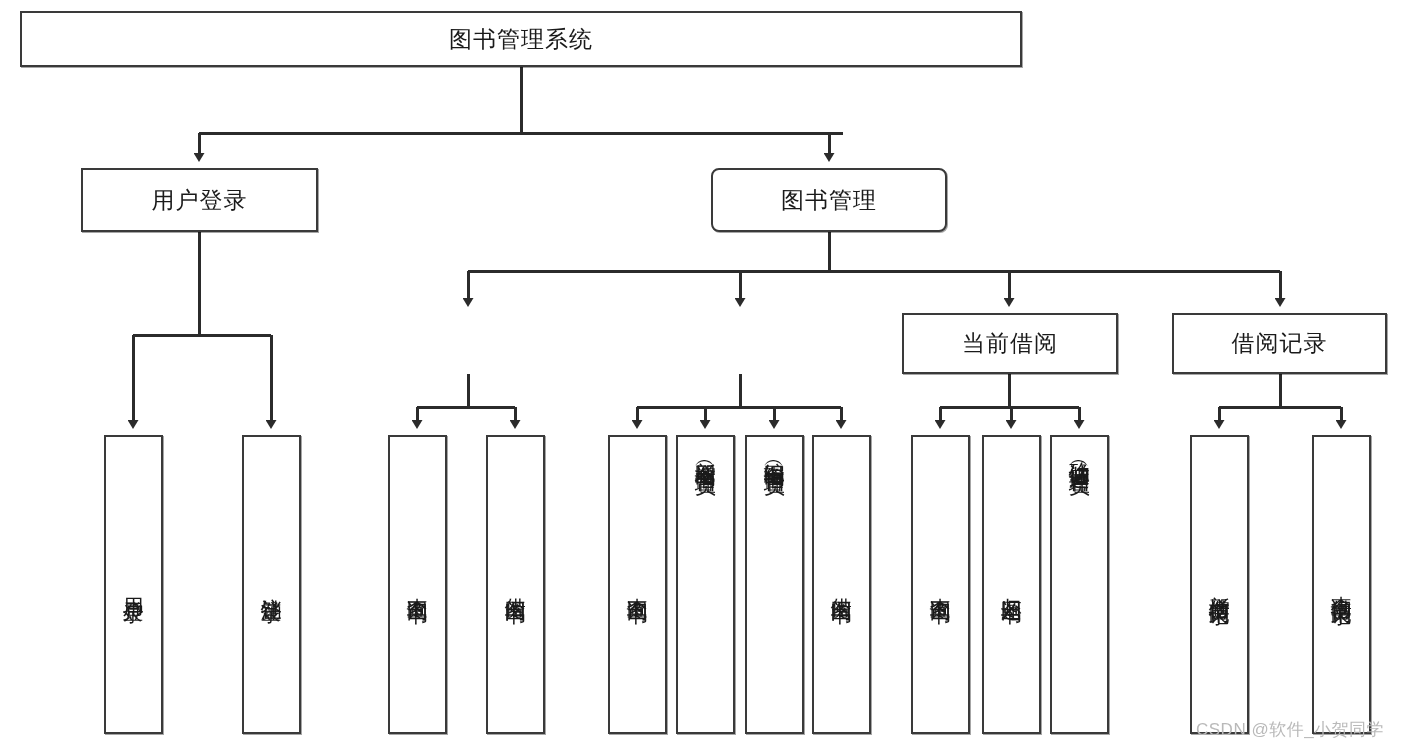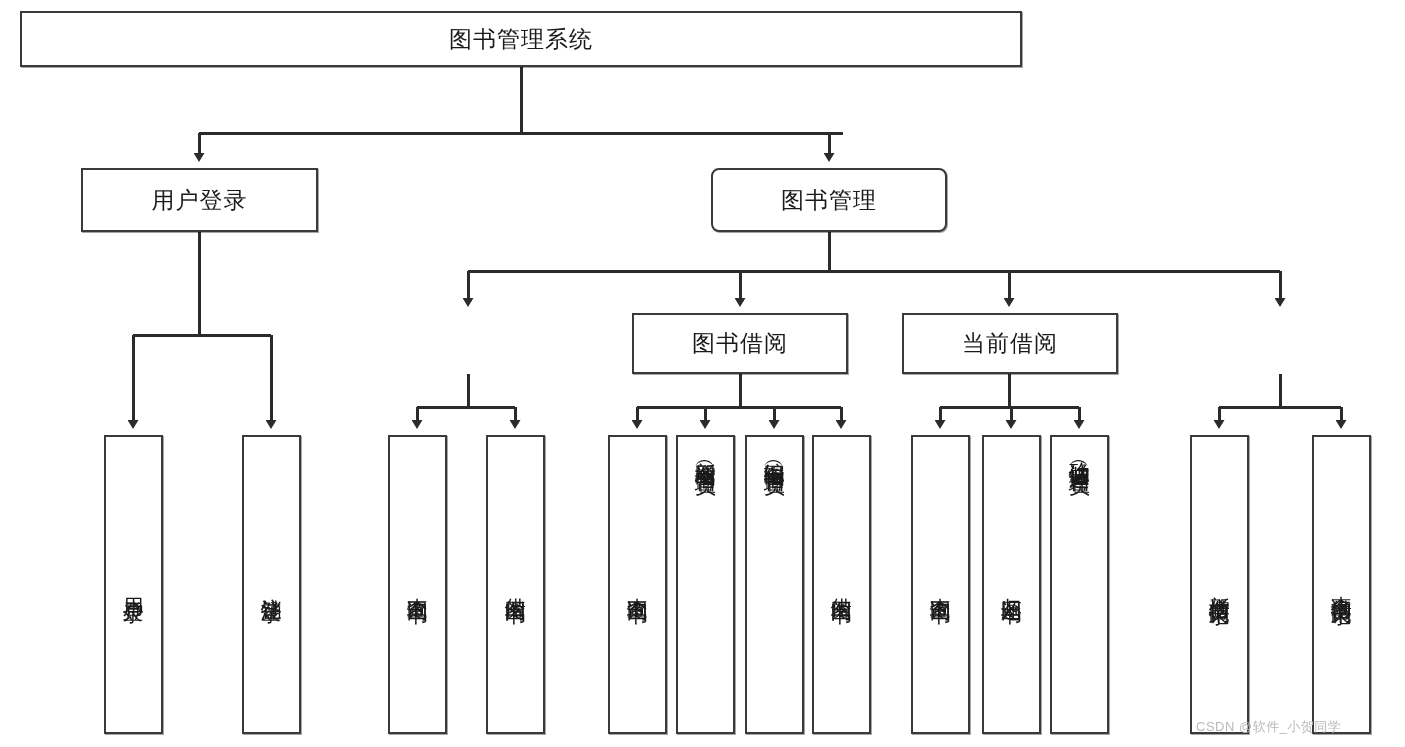--- a/index.html
+++ b/index.html
@@ -61,21 +61,21 @@
     line-height: 1.12;
     letter-spacing: 2px;
     white-space: nowrap;
   }
   .node.vertical.centered {
     align-items: center;
     padding-top: 0;
   }
   .watermark {
     position: absolute;
-    font-size: 13px;
+    font-size: 17px;
     color: #b9b9b9;
     white-space: nowrap;
     letter-spacing: 0.5px;
   }
 </style>
 </head>
 <body>
 
 <div id="canvas">
 
@@ -133,25 +133,25 @@
     <span class="label">图书管理系统</span>
   </div>
 
   <div class="node horizontal" style="left:81px; top:168px; width:237px; height:64px;">
     <span class="label">用户登录</span>
   </div>
   <div class="node horizontal" style="left:711px; top:168px; width:236px; height:64px;border-radius:8px;">
     <span class="label">图书管理</span>
   </div>
 
-  <div class="node horizontal" style="left:632px; top:313px; width:216px; height:61px;">
-    <span class="label">图书借阅</span>
-  </div>
   <div class="node horizontal" style="left:902px; top:313px; width:216px; height:61px;">
     <span class="label">当前借阅</span>
+  </div>
+  <div class="node horizontal" style="left:1172px; top:313px; width:215px; height:61px;">
+    <span class="label">借阅记录</span>
   </div>
 
   <div class="node vertical centered" style="left:104px; top:435px; width:59px; height:299px;">
     <span class="label">用户登录</span>
   </div>
   <div class="node vertical centered" style="left:242px; top:435px; width:59px; height:299px;">
     <span class="label">注销登录</span>
   </div>
 
   <div class="node vertical centered" style="left:388px; top:435px; width:59px; height:299px;">

